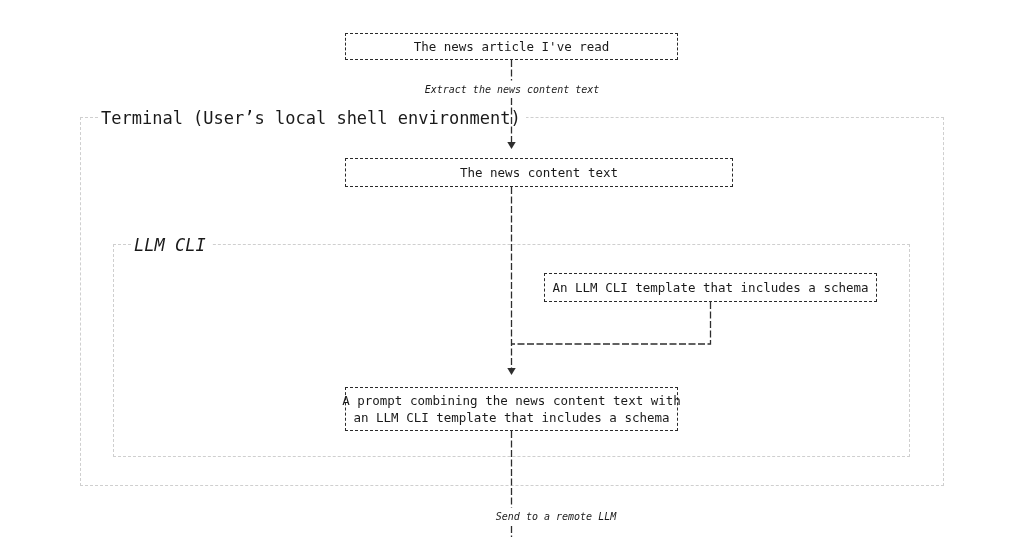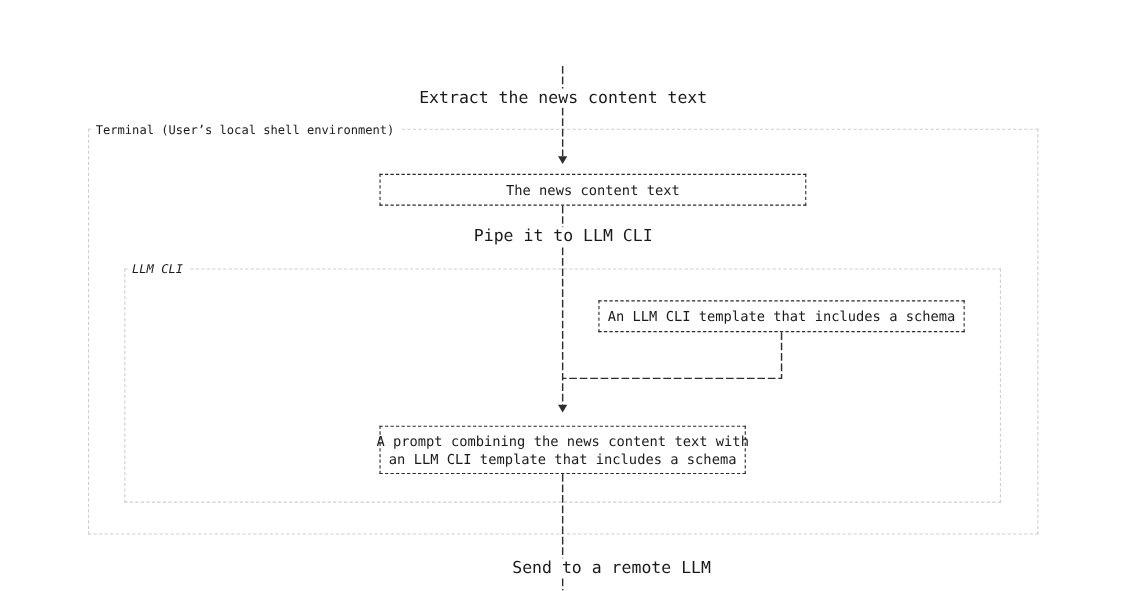--- a/index.html
+++ b/index.html
@@ -25,25 +25,25 @@
   
   .group{
     position:absolute;
     border:1px dashed var(--group-border);
     background:transparent;
     z-index:1;
   }
   .group-label{
     position:absolute;
     top:0;
-    left:3px;
+    left:17px;
     transform:translateY(-50%);
     background:var(--bg);
     padding:0 5px 0 3px;
-    font-size:11px;
+    font-size:17px;
     line-height:15px;
     white-space:nowrap;
     z-index:3;
   }
   #group-terminal{left:80px;top:117px;width:864px;height:369px;}
   #group-llmcli{left:113px;top:244px;width:797px;height:213px;font-style:italic;}
 
   
   svg.edges{
     position:absolute;
@@ -78,24 +78,25 @@
   #node-content{left:345px;top:158px;width:388px;height:29px;}
   #node-template{left:544px;top:273px;width:333px;height:29px;}
   #node-prompt{left:345px;top:387px;width:333px;height:44px;line-height:17px;}
 
   
   .edge-label{
     position:absolute;
     transform:translate(-50%,-50%);
     background:var(--bg);
     padding:1px 7px;
-    font-size:15px;
+    font-size:10px;
     line-height:15px;
     white-space:nowrap;
     z-index:3;
+    font-style:italic;
   }
   #label-extract{left:512px;top:89px;}
   #label-pipe{left:512px;top:215px;}
   #label-send{left:512px;top:516px;margin-left:44px;}
 </style>
 </head>
 <body>
 
 <div class="stage">
 
@@ -113,33 +114,35 @@
     <polygon points="507.3,142 515.7,142 511.5,149"></polygon>
 
     <path d="M511.5 187 L511.5 368"></path>
     <polygon points="507.3,368 515.7,368 511.5,375"></polygon>
 
     <path d="M710.5 302 L710.5 344 L511.5 344"></path>
 
     <path d="M511.5 431 L511.5 537"></path>
   </svg>
 
+  <div class="node" id="node-article">
+    <span>The news article I've read</span>
+  </div>
 
   <div class="node" id="node-content">
     <span>The news content text</span>
   </div>
 
   <div class="node" id="node-template">
     <span>An LLM CLI template that includes a schema</span>
   </div>
 
   <div class="node" id="node-prompt">
     <span>A prompt combining the news content text with</span>
     <span>an LLM CLI template that includes a schema</span>
   </div>
 
   <span class="edge-label" id="label-extract">Extract the news content text</span>
 
-  <span class="edge-label" id="label-pipe">Pipe it to LLM CLI</span>
 
   <span class="edge-label" id="label-send">Send to a remote LLM</span>
 
 </div>
 
 </body></html>

